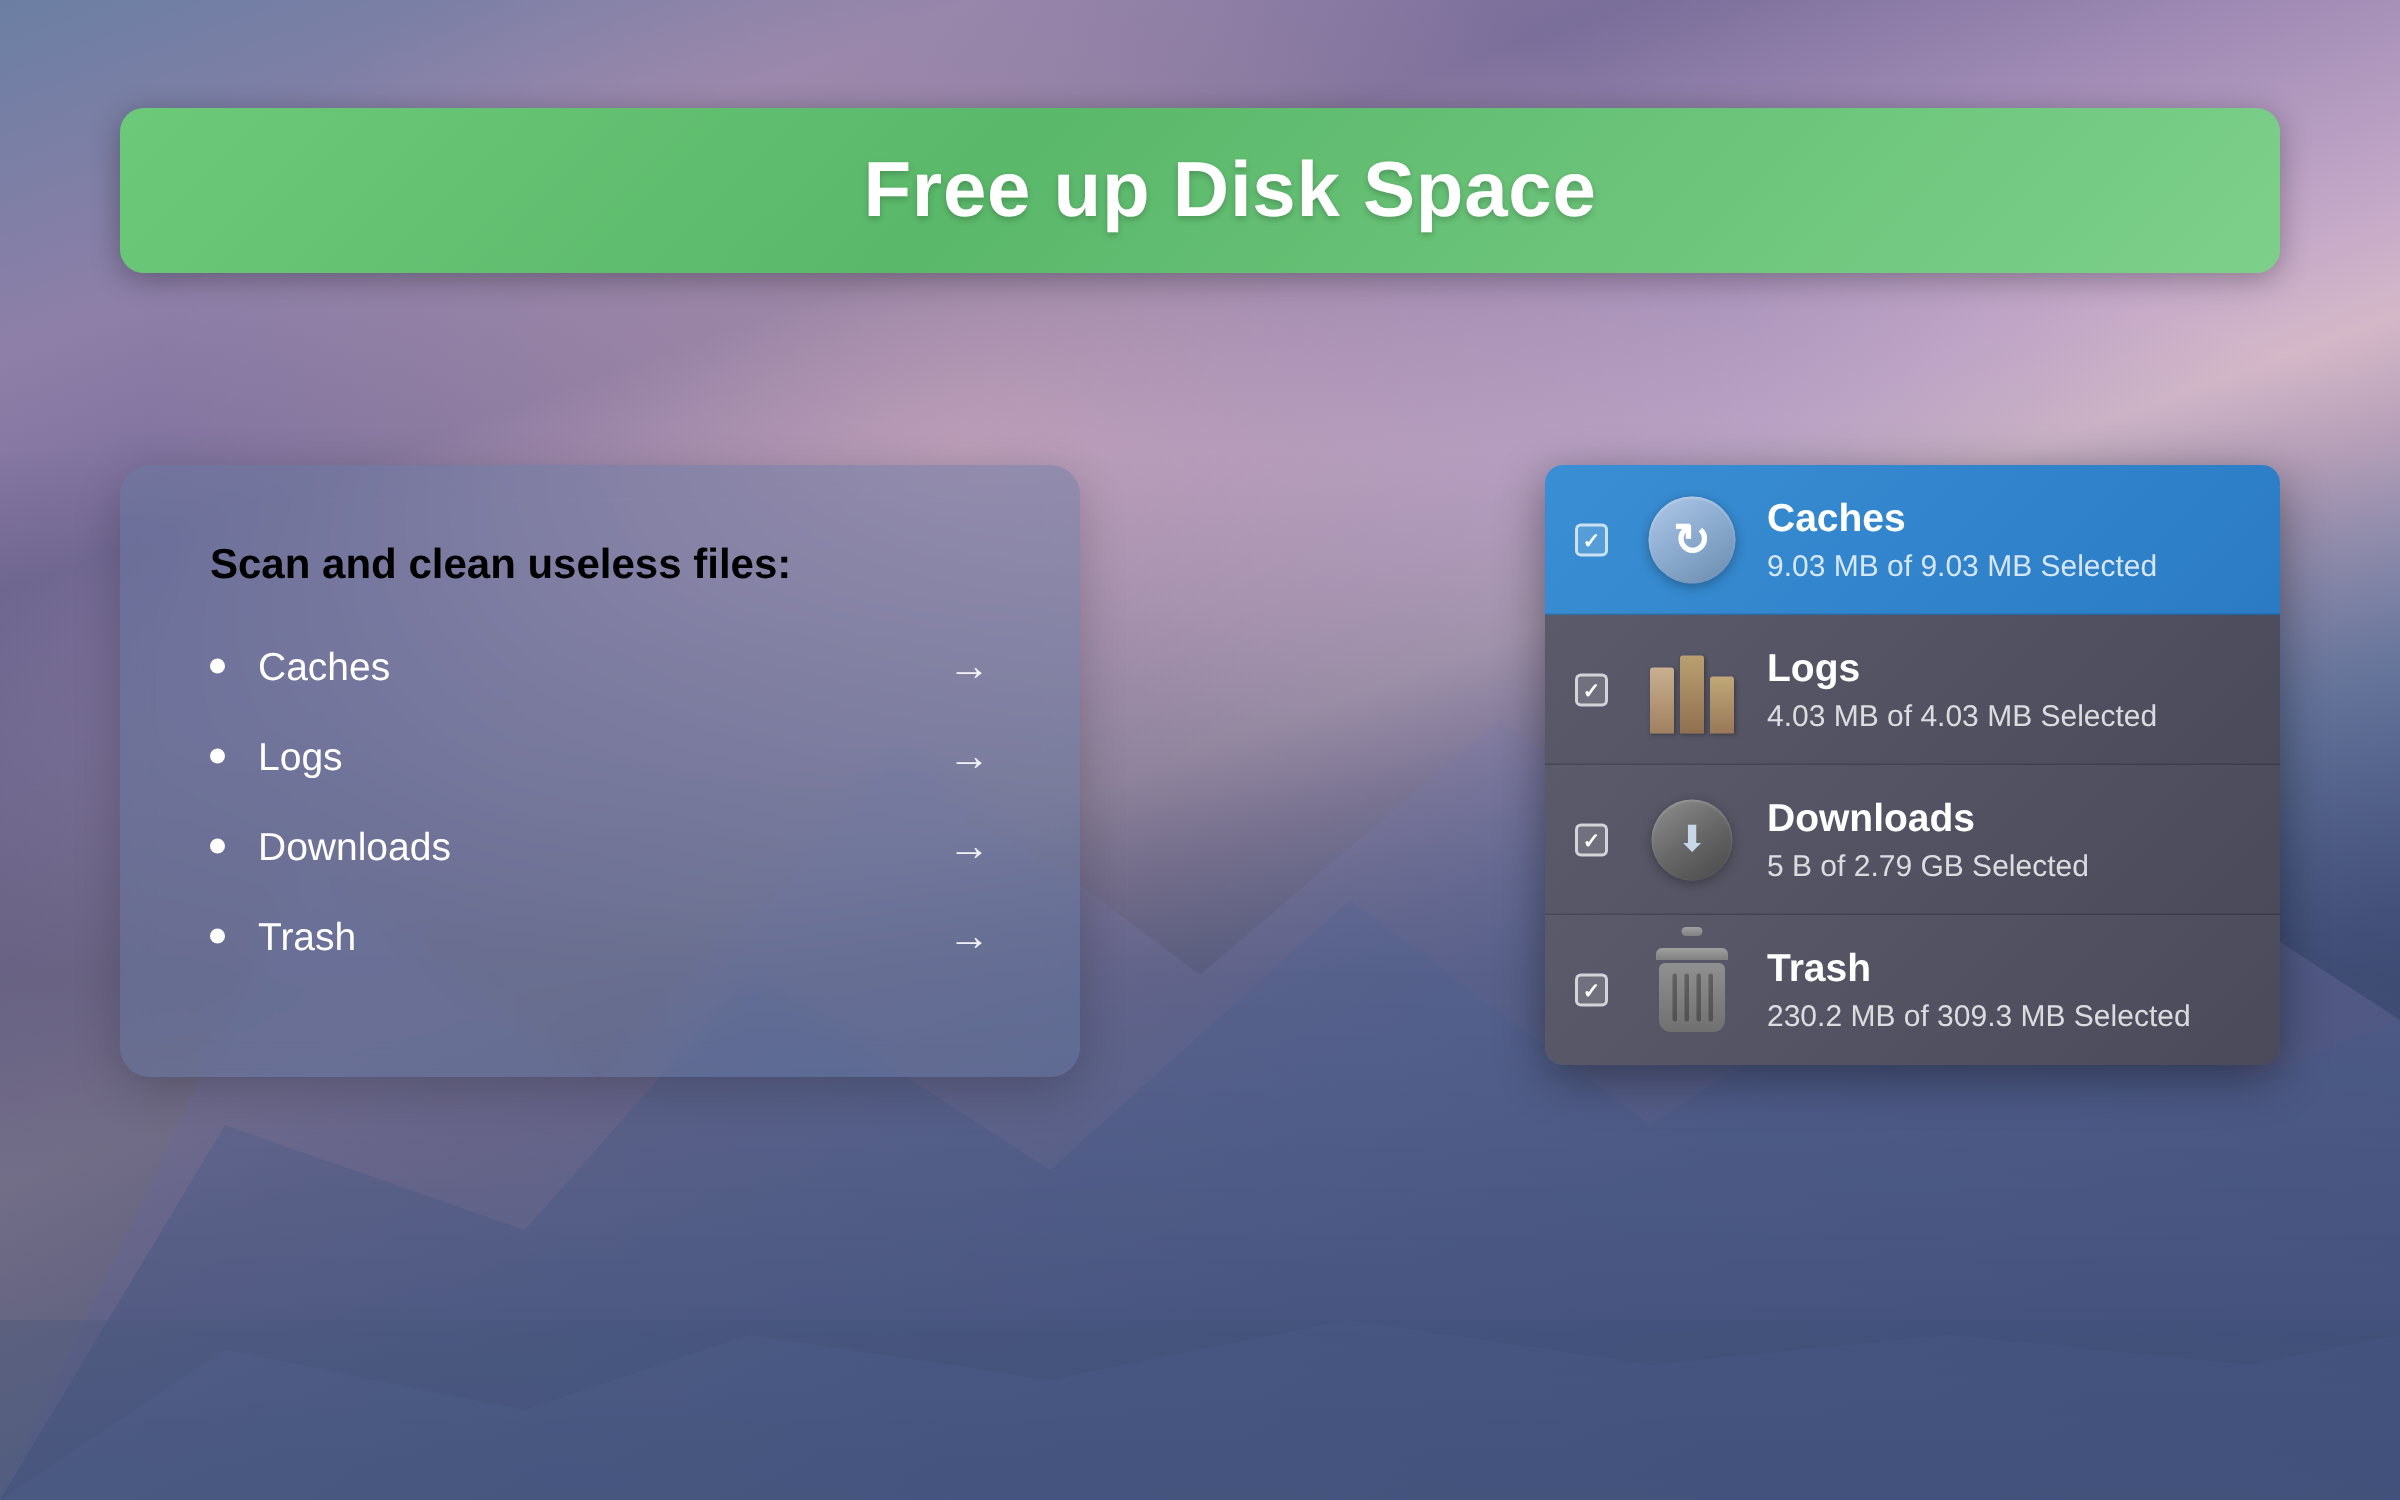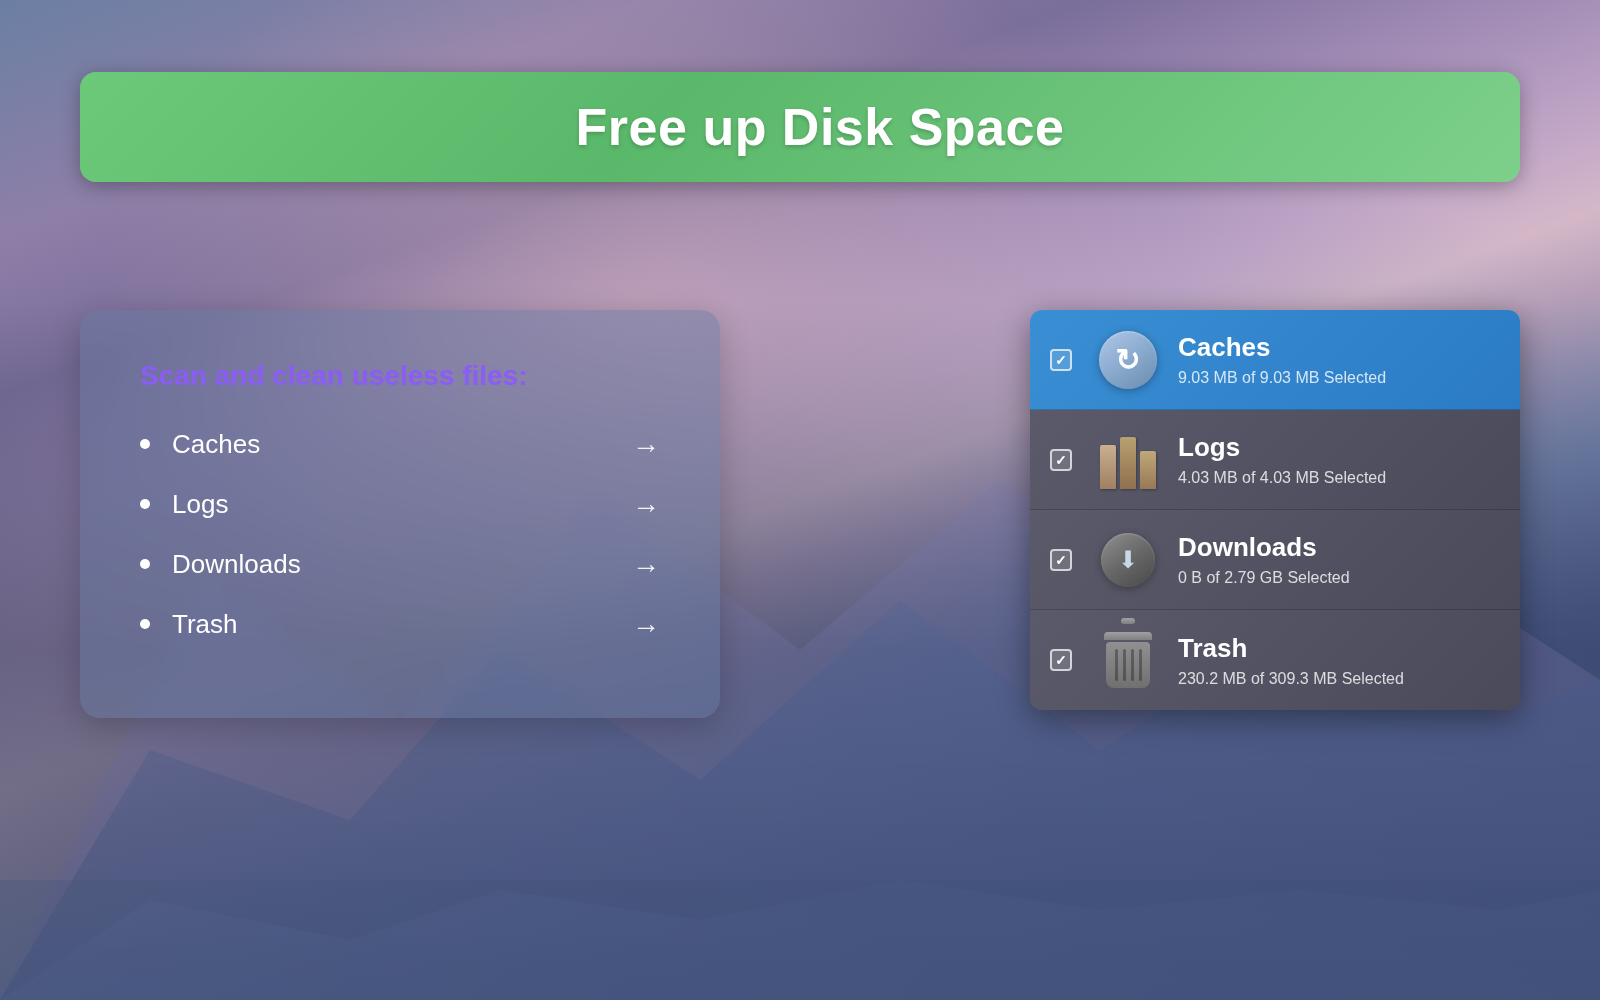--- a/index.html
+++ b/index.html
@@ -92,21 +92,21 @@
       left: 80px;
       width: 640px;
       background: rgba(100, 120, 160, 0.45);
       backdrop-filter: blur(10px);
       border-radius: 20px;
       padding: 50px 60px;
       box-shadow: 0 8px 32px rgba(0,0,0,0.2);
     }
 
     .left-card-title {
-      color: #8b5cf6;
+      color: #000000;
       font-size: 28px;
       font-weight: 600;
       margin-bottom: 36px;
     }
 
     .bullet-list {
       list-style: none;
     }
 
     .bullet-item {
@@ -315,21 +315,21 @@
 
     .row-title {
       color: white;
       font-size: 26px;
       font-weight: 600;
       margin-bottom: 6px;
     }
 
     .row-subtitle {
       color: rgba(255,255,255,0.8);
-      font-size: 16px;
+      font-size: 20px;
       font-weight: 400;
     }
 
     
     .mountain-svg {
       position: absolute;
       bottom: 0;
       left: 0;
       width: 100%;
       height: 60%;
@@ -436,21 +436,21 @@
       <div class="checkbox-area">
         <div class="checkbox">
           <span class="checkbox-check">✓</span>
         </div>
       </div>
       <div class="icon-area">
         <div class="icon-downloads"></div>
       </div>
       <div class="row-info">
         <div class="row-title">Downloads</div>
-        <div class="row-subtitle">0 B of 2.79 GB Selected</div>
+        <div class="row-subtitle">5 B of 2.79 GB Selected</div>
       </div>
     </div>
 
     <div class="panel-row unselected">
       <div class="checkbox-area">
         <div class="checkbox">
           <span class="checkbox-check">✓</span>
         </div>
       </div>
       <div class="icon-area">

